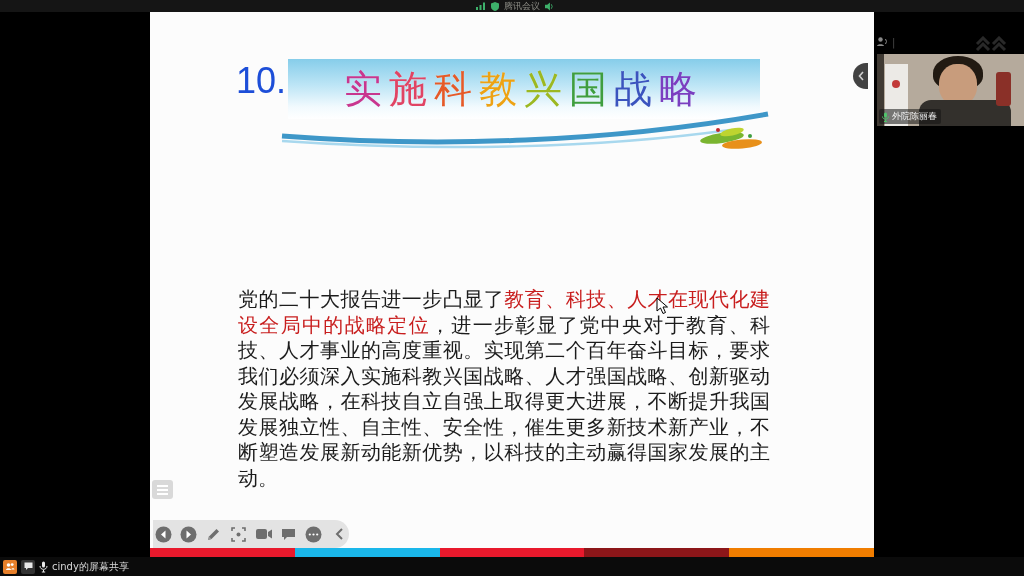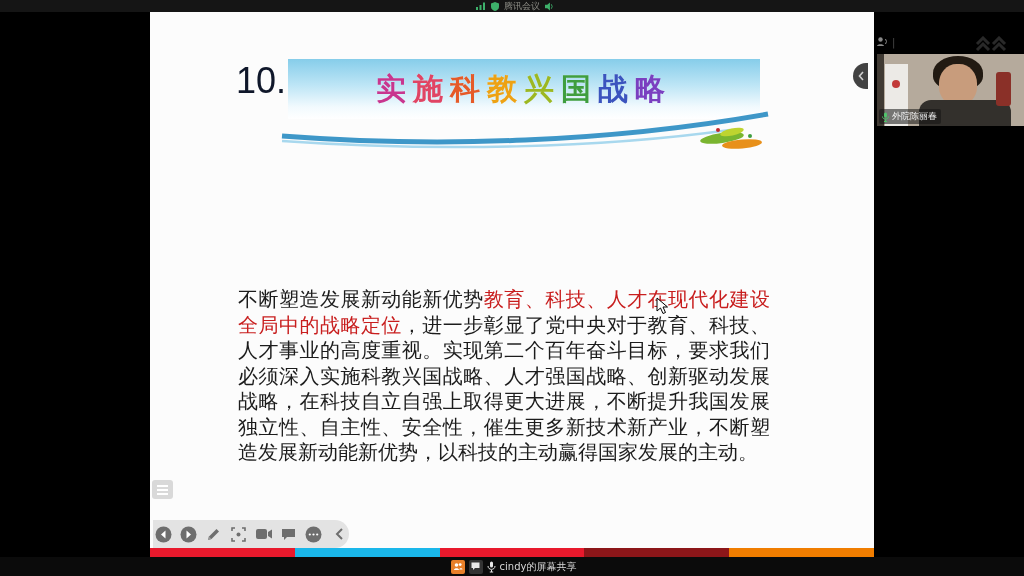--- a/index.html
+++ b/index.html
@@ -7,26 +7,26 @@
   body { font-family:"DejaVu Sans", sans-serif; position:relative; }
   .abs { position:absolute; }
 
   
   #topbar { left:0; top:0; width:1024px; height:12px; background:#151515;
             display:flex; align-items:center; justify-content:center; gap:5px;padding-left:6px; }
   #topbar .ttl { color:#8d8d86; font-size:9px; line-height:10px; }
 
   
   #slide { left:150px; top:12px; width:724px; height:536px; background:#fcfcfc; }
-  #slide-number { left:86px; top:48px; font-size:36px; color:#0f172a; font-weight:500;
+  #slide-number { left:86px; top:48px; font-size:36px; color:#1d4ed8; font-weight:500;
                   font-family:"Liberation Sans", sans-serif; }
   #banner { left:138px; top:47px; width:472px; height:60px;
             background:linear-gradient(180deg,#86cdea 0%,#bfe6f6 45%,#f2fafe 80%,#ffffff 100%);
             display:flex; align-items:center; justify-content:center; }
-  #slide-title { font-size:30px; font-weight:bold; letter-spacing:7px; white-space:nowrap;
+  #slide-title { font-size:38px; font-weight:normal; letter-spacing:7px; white-space:nowrap;
                  font-family:"DejaVu Serif", serif; text-shadow:0 0 1px rgba(255,255,255,.6);text-align:right; }
   .para { width:532px; color:#1c1c1c; font-size:20px; line-height:25.5px;
           font-family:"DejaVu Serif", serif; text-align:justify; word-break:break-all; }
   .para .red { color:#c81e1e; }
 
   
   #panel-toggle { left:2px; top:468px; width:21px; height:19px; background:#d9d9d9;
                   border-radius:3px; display:flex; flex-direction:column; gap:2px;
                   align-items:center; justify-content:center; }
   #panel-toggle i { display:block; width:11px; height:2px; background:#fff; }
@@ -34,21 +34,21 @@
              border-radius:0 14px 14px 0; display:flex; align-items:center;
              justify-content:center; gap:7px; }
   .tbtn { width:18px; height:18px; display:flex; align-items:center; justify-content:center; }
 
   
   #strip { left:150px; top:548px; width:724px; height:9px; display:flex; }
   #strip div { flex:1; height:9px; }
 
   
   #bottombar { left:0; top:557px; width:1024px; height:19px; background:#0b0b0b;
-               display:flex; align-items:center; gap:4px; padding-left:3px;justify-content:center; }
+               display:flex; align-items:center; gap:4px; padding-left:3px; }
   #share-label { color:#d8d8d8; font-size:10px; }
   .sq { width:14px; height:14px; border-radius:2px; display:flex; align-items:center; justify-content:center; }
 
   
   #speakerbar { left:876px; top:31px; width:148px; height:22px; display:flex;
                 align-items:center; gap:4px; }
   #speaker-text { color:#9a9a9a; font-size:9px; white-space:nowrap;margin-top:44px; }
   #chevrons { left:975px; top:36px; opacity:.55; }
   #collapse-tab { left:853px; top:63px; width:15px; height:26px; background:#424242;
                   border-radius:13px 0 0 13px; display:flex; align-items:center; justify-content:center; }
@@ -98,21 +98,21 @@
     <path d="M2 33 C 160 44, 320 40, 450 22" stroke="#a8d8ee" stroke-width="2.5" fill="none"></path>
     <ellipse cx="442" cy="30" rx="22" ry="5" fill="#7ab530" transform="rotate(-8 442 30)"></ellipse>
     <ellipse cx="462" cy="36" rx="20" ry="4.5" fill="#e8901a" transform="rotate(-5 462 36)"></ellipse>
     <ellipse cx="452" cy="24" rx="12" ry="3.5" fill="#bfd430" transform="rotate(-12 452 24)"></ellipse>
     <circle cx="438" cy="22" r="2" fill="#c2272d"></circle>
       <circle cx="470" cy="28" r="2" fill="#3f9e3f"></circle>
   </svg>
 
 
   <div class="para abs" style="left:88px; top:275px;">
-    <span>不断塑造发展新动能新优势</span><span class="red" style="color: rgb(200, 30, 30);">教育、科技、人才在现代化建设全局中的战略定位</span><span>，进一步彰显了党中央对于教育、科技、人才事业的高度重视。实现第二个百年奋斗目标，要求我们必须深入实施科教兴国战略、人才强国战略、创新驱动发展战略，在科技自立自强上取得更大进展，不断提升我国发展独立性、自主性、安全性，催生更多新技术新产业，不断塑造发展新动能新优势，以科技的主动赢得国家发展的主动。</span>
+    <span>党的二十大报告进一步凸显了</span><span class="red" style="color: rgb(200, 30, 30);">教育、科技、人才在现代化建设全局中的战略定位</span><span>，进一步彰显了党中央对于教育、科技、人才事业的高度重视。实现第二个百年奋斗目标，要求我们必须深入实施科教兴国战略、人才强国战略、创新驱动发展战略，在科技自立自强上取得更大进展，不断提升我国发展独立性、自主性、安全性，催生更多新技术新产业，不断塑造发展新动能新优势，以科技的主动赢得国家发展的主动。</span>
   </div>
 
   <div id="panel-toggle" class="abs">
     <i></i>
       <i></i>
       <i></i>
   </div>
 
   <div id="toolbar" class="abs">
     <div class="tbtn">

